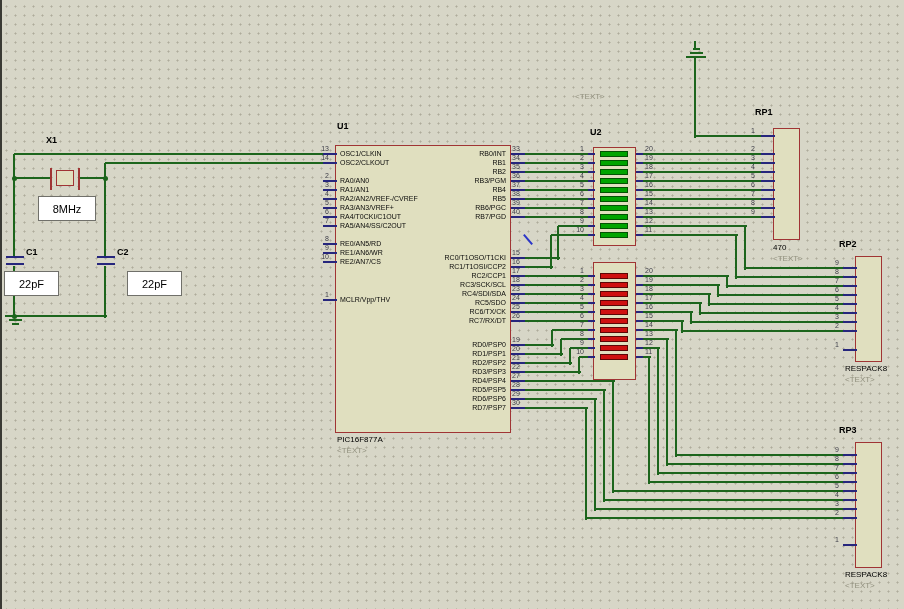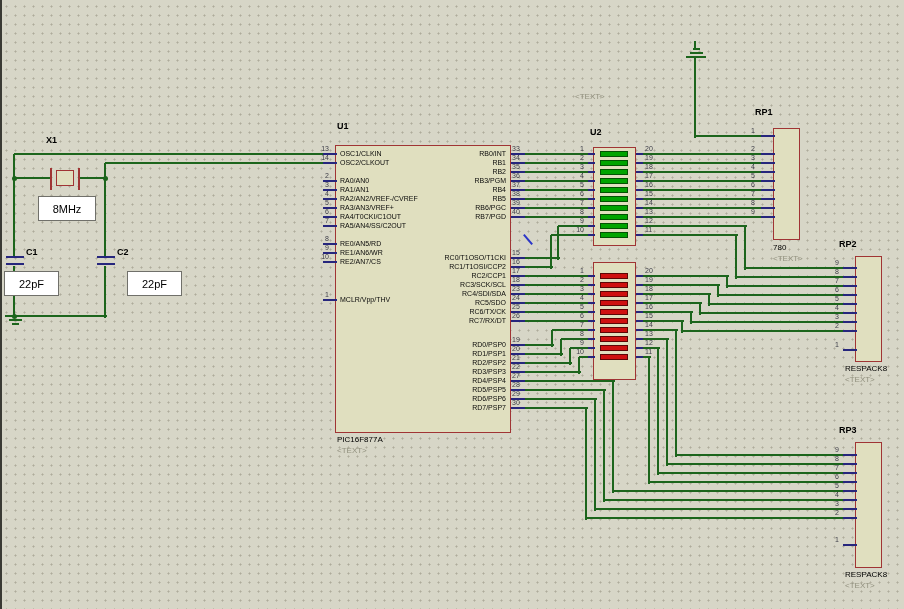--- a/index.html
+++ b/index.html
@@ -414,21 +414,21 @@
     <div class="seg wire" style="left: 692.5px; top: 48px; width: 7px; height: 2px;"></div>
     <div class="seg wire" style="left: 694px; top: 41px; width: 2px; height: 9px;"></div>
     <div class="dot" style="left: 12px; top: 176px; width: 5px; height: 5px;"></div>
     <div class="dot" style="left: 103px; top: 176px; width: 5px; height: 5px;"></div>
     <div class="dot" style="left: 12px; top: 314px; width: 5px; height: 5px;"></div>
     <div class="t ref" style="left: 337px; top: 122px; width: 40px; text-align: left;">U1</div>
     <div class="t val" style="left: 337px; top: 435px; width: 90px; text-align: left;">PIC16F877A</div>
     <div class="t annot" style="left: 337px; top: 446px; width: 60px; text-align: left;">&lt;TEXT&gt;</div>
     <div class="t ref" style="left: 590px; top: 128px; width: 40px; text-align: left;">U2</div>
     <div class="t ref" style="left: 755px; top: 108px; width: 40px; text-align: left;">RP1</div>
-    <div class="t val" style="left: 773px; top: 243px; width: 40px; text-align: left;">780</div>
+    <div class="t val" style="left: 773px; top: 243px; width: 40px; text-align: left;">470</div>
     <div class="t annot" style="left: 773px; top: 254px; width: 50px; text-align: left;">&lt;TEXT&gt;</div>
     <div class="t ref" style="left: 839px; top: 240px; width: 40px; text-align: left;">RP2</div>
     <div class="t val" style="left: 845px; top: 364px; width: 55px; text-align: left;">RESPACK8</div>
     <div class="t annot" style="left: 845px; top: 375px; width: 50px; text-align: left;">&lt;TEXT&gt;</div>
     <div class="t ref" style="left: 839px; top: 426px; width: 40px; text-align: left;">RP3</div>
     <div class="t val" style="left: 845px; top: 570px; width: 55px; text-align: left;">RESPACK8</div>
     <div class="t annot" style="left: 845px; top: 581px; width: 50px; text-align: left;">&lt;TEXT&gt;</div>
     <div class="t ref" style="left: 46px; top: 136px; width: 30px; text-align: left;">X1</div>
     <div class="t ref" style="left: 26px; top: 248px; width: 30px; text-align: left;">C1</div>
     <div class="t ref" style="left: 117px; top: 248px; width: 30px; text-align: left;">C2</div>

